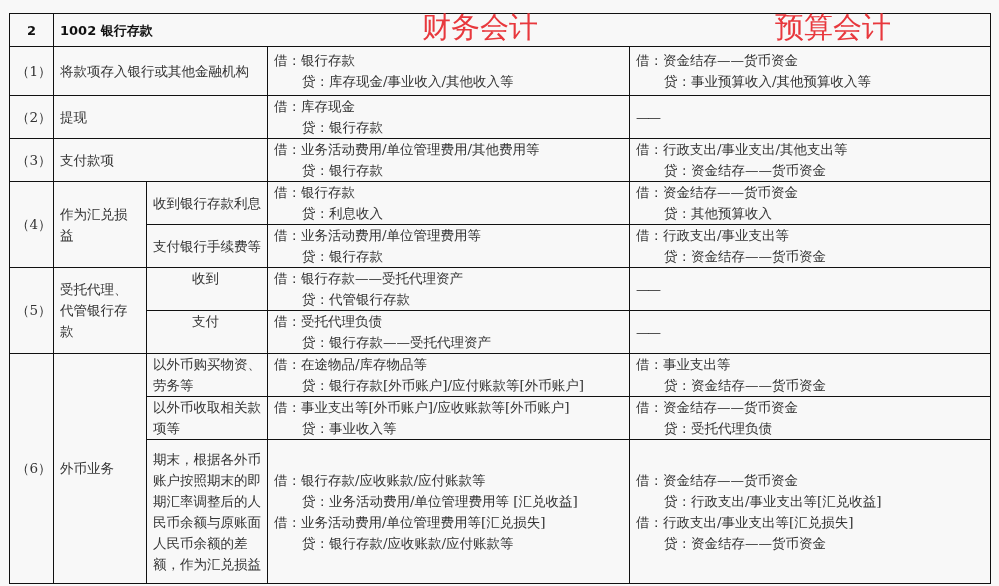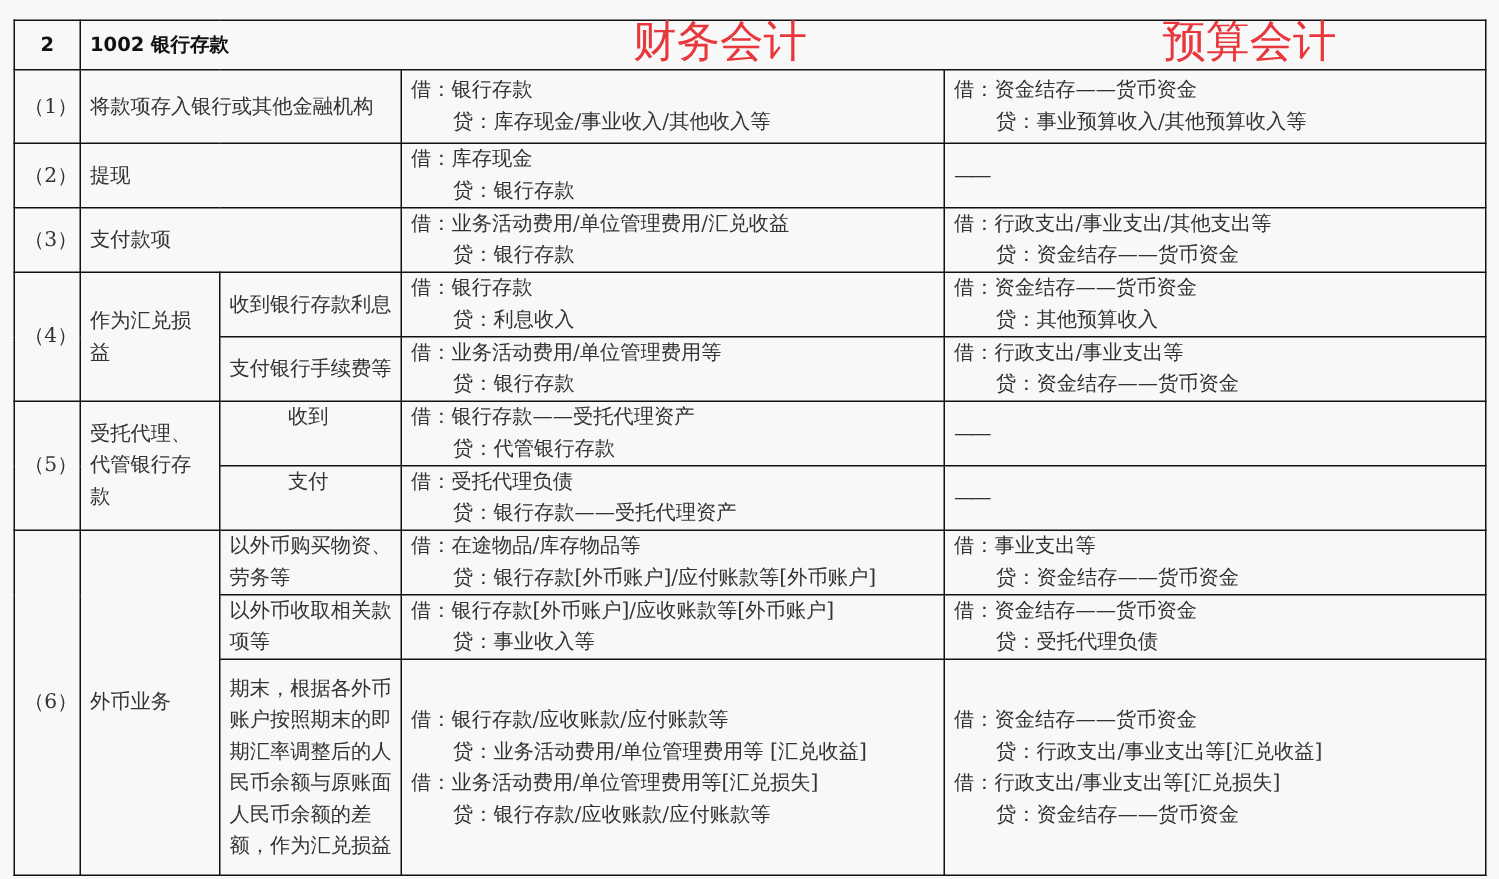--- a/index.html
+++ b/index.html
@@ -58,21 +58,21 @@
       <span class="entry">借：库存现金</span>
       <span class="entry"><span class="ind">贷：银行存款</span></span>
     </td>
     <td><span class="dash">——</span></td>
   </tr>
 
   <tr style="height:42px">
     <td class="num">（3）</td>
     <td colspan="2">支付款项</td>
     <td>
-      <span class="entry">借：业务活动费用/单位管理费用/汇兑收益</span>
+      <span class="entry">借：业务活动费用/单位管理费用/其他费用等</span>
       <span class="entry"><span class="ind">贷：银行存款</span></span>
     </td>
     <td>
       <span class="entry">借：行政支出/事业支出/其他支出等</span>
       <span class="entry"><span class="ind">贷：资金结存——货币资金</span></span>
     </td>
   </tr>
 
   <tr style="height:42px">
     <td class="num" rowspan="2">（4）</td>
@@ -127,21 +127,21 @@
       <span class="entry"><span class="ind">贷：银行存款[外币账户]/应付账款等[外币账户]</span></span>
     </td>
     <td>
       <span class="entry">借：事业支出等</span>
       <span class="entry"><span class="ind">贷：资金结存——货币资金</span></span>
     </td>
   </tr>
   <tr style="height:42px">
     <td class="sub">以外币收取相关款项等</td>
     <td>
-      <span class="entry">借：银行存款[外币账户]/应收账款等[外币账户]</span>
+      <span class="entry">借：事业支出等[外币账户]/应收账款等[外币账户]</span>
       <span class="entry"><span class="ind">贷：事业收入等</span></span>
     </td>
     <td>
       <span class="entry">借：资金结存——货币资金</span>
       <span class="entry"><span class="ind">贷：受托代理负债</span></span>
     </td>
   </tr>
   <tr style="height:144px">
     <td class="sub">期末，根据各外币账户按照期末的即期汇率调整后的人民币余额与原账面人民币余额的差额，作为汇兑损益</td>
     <td>

